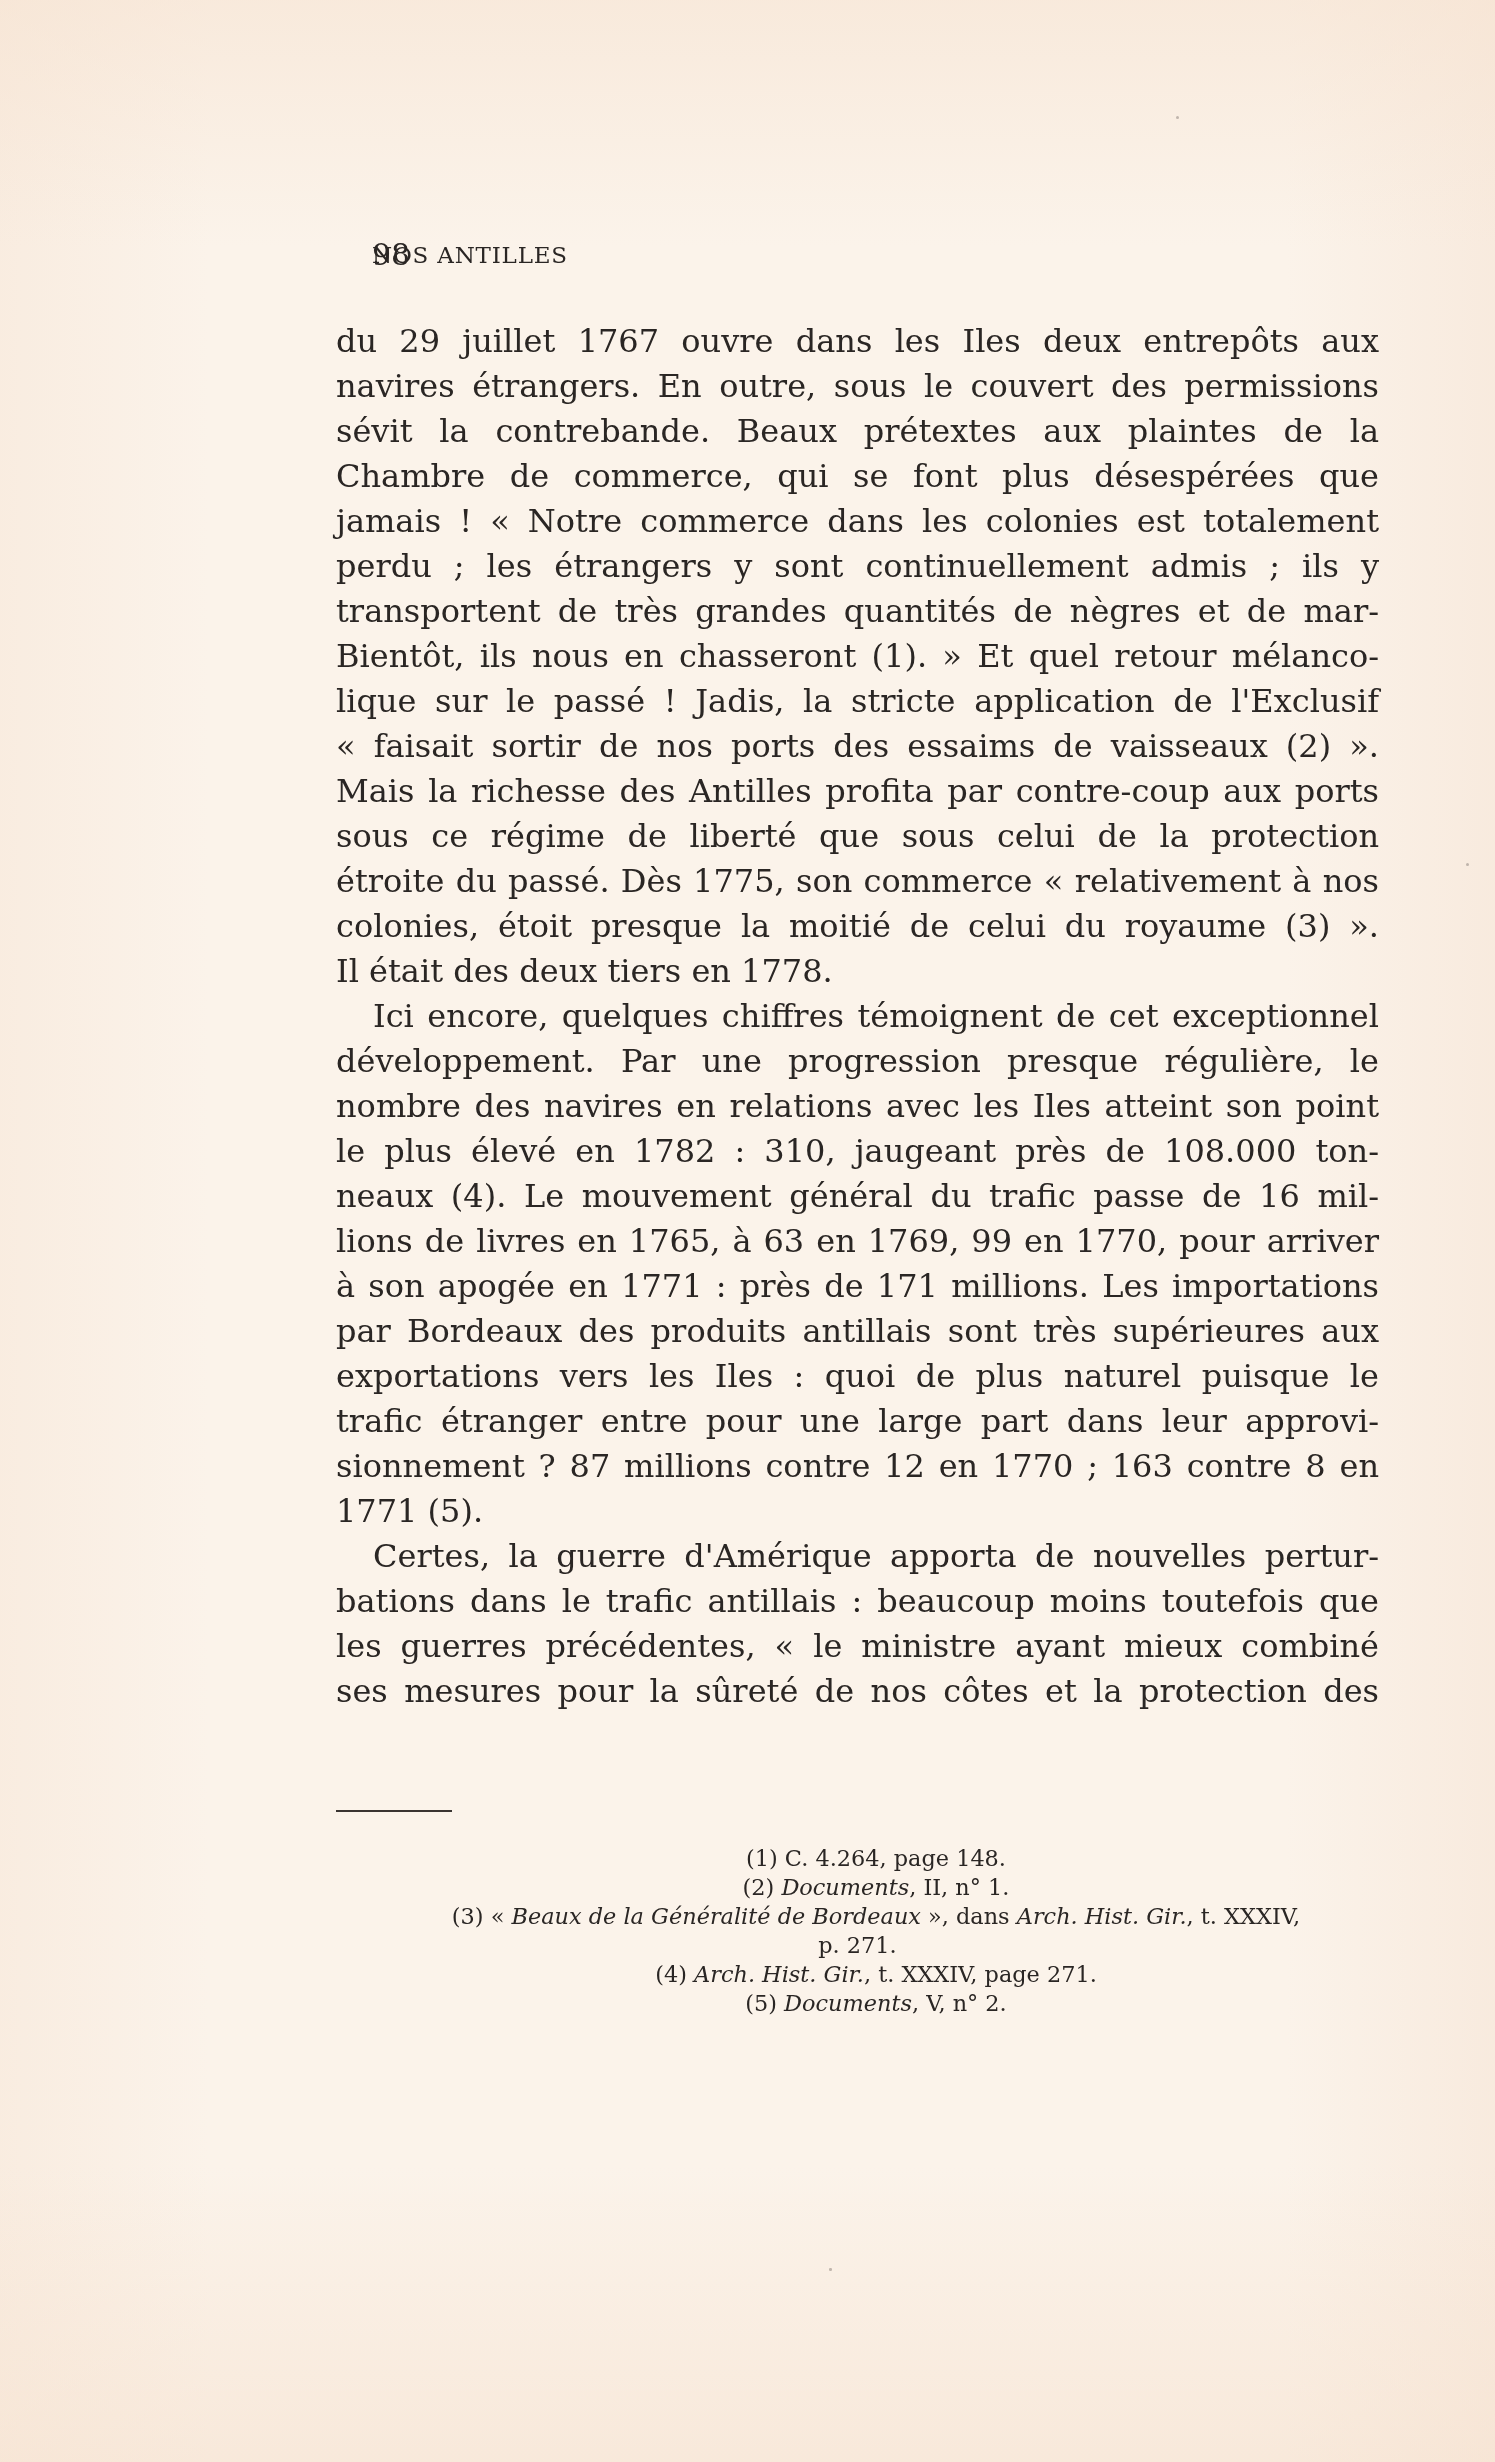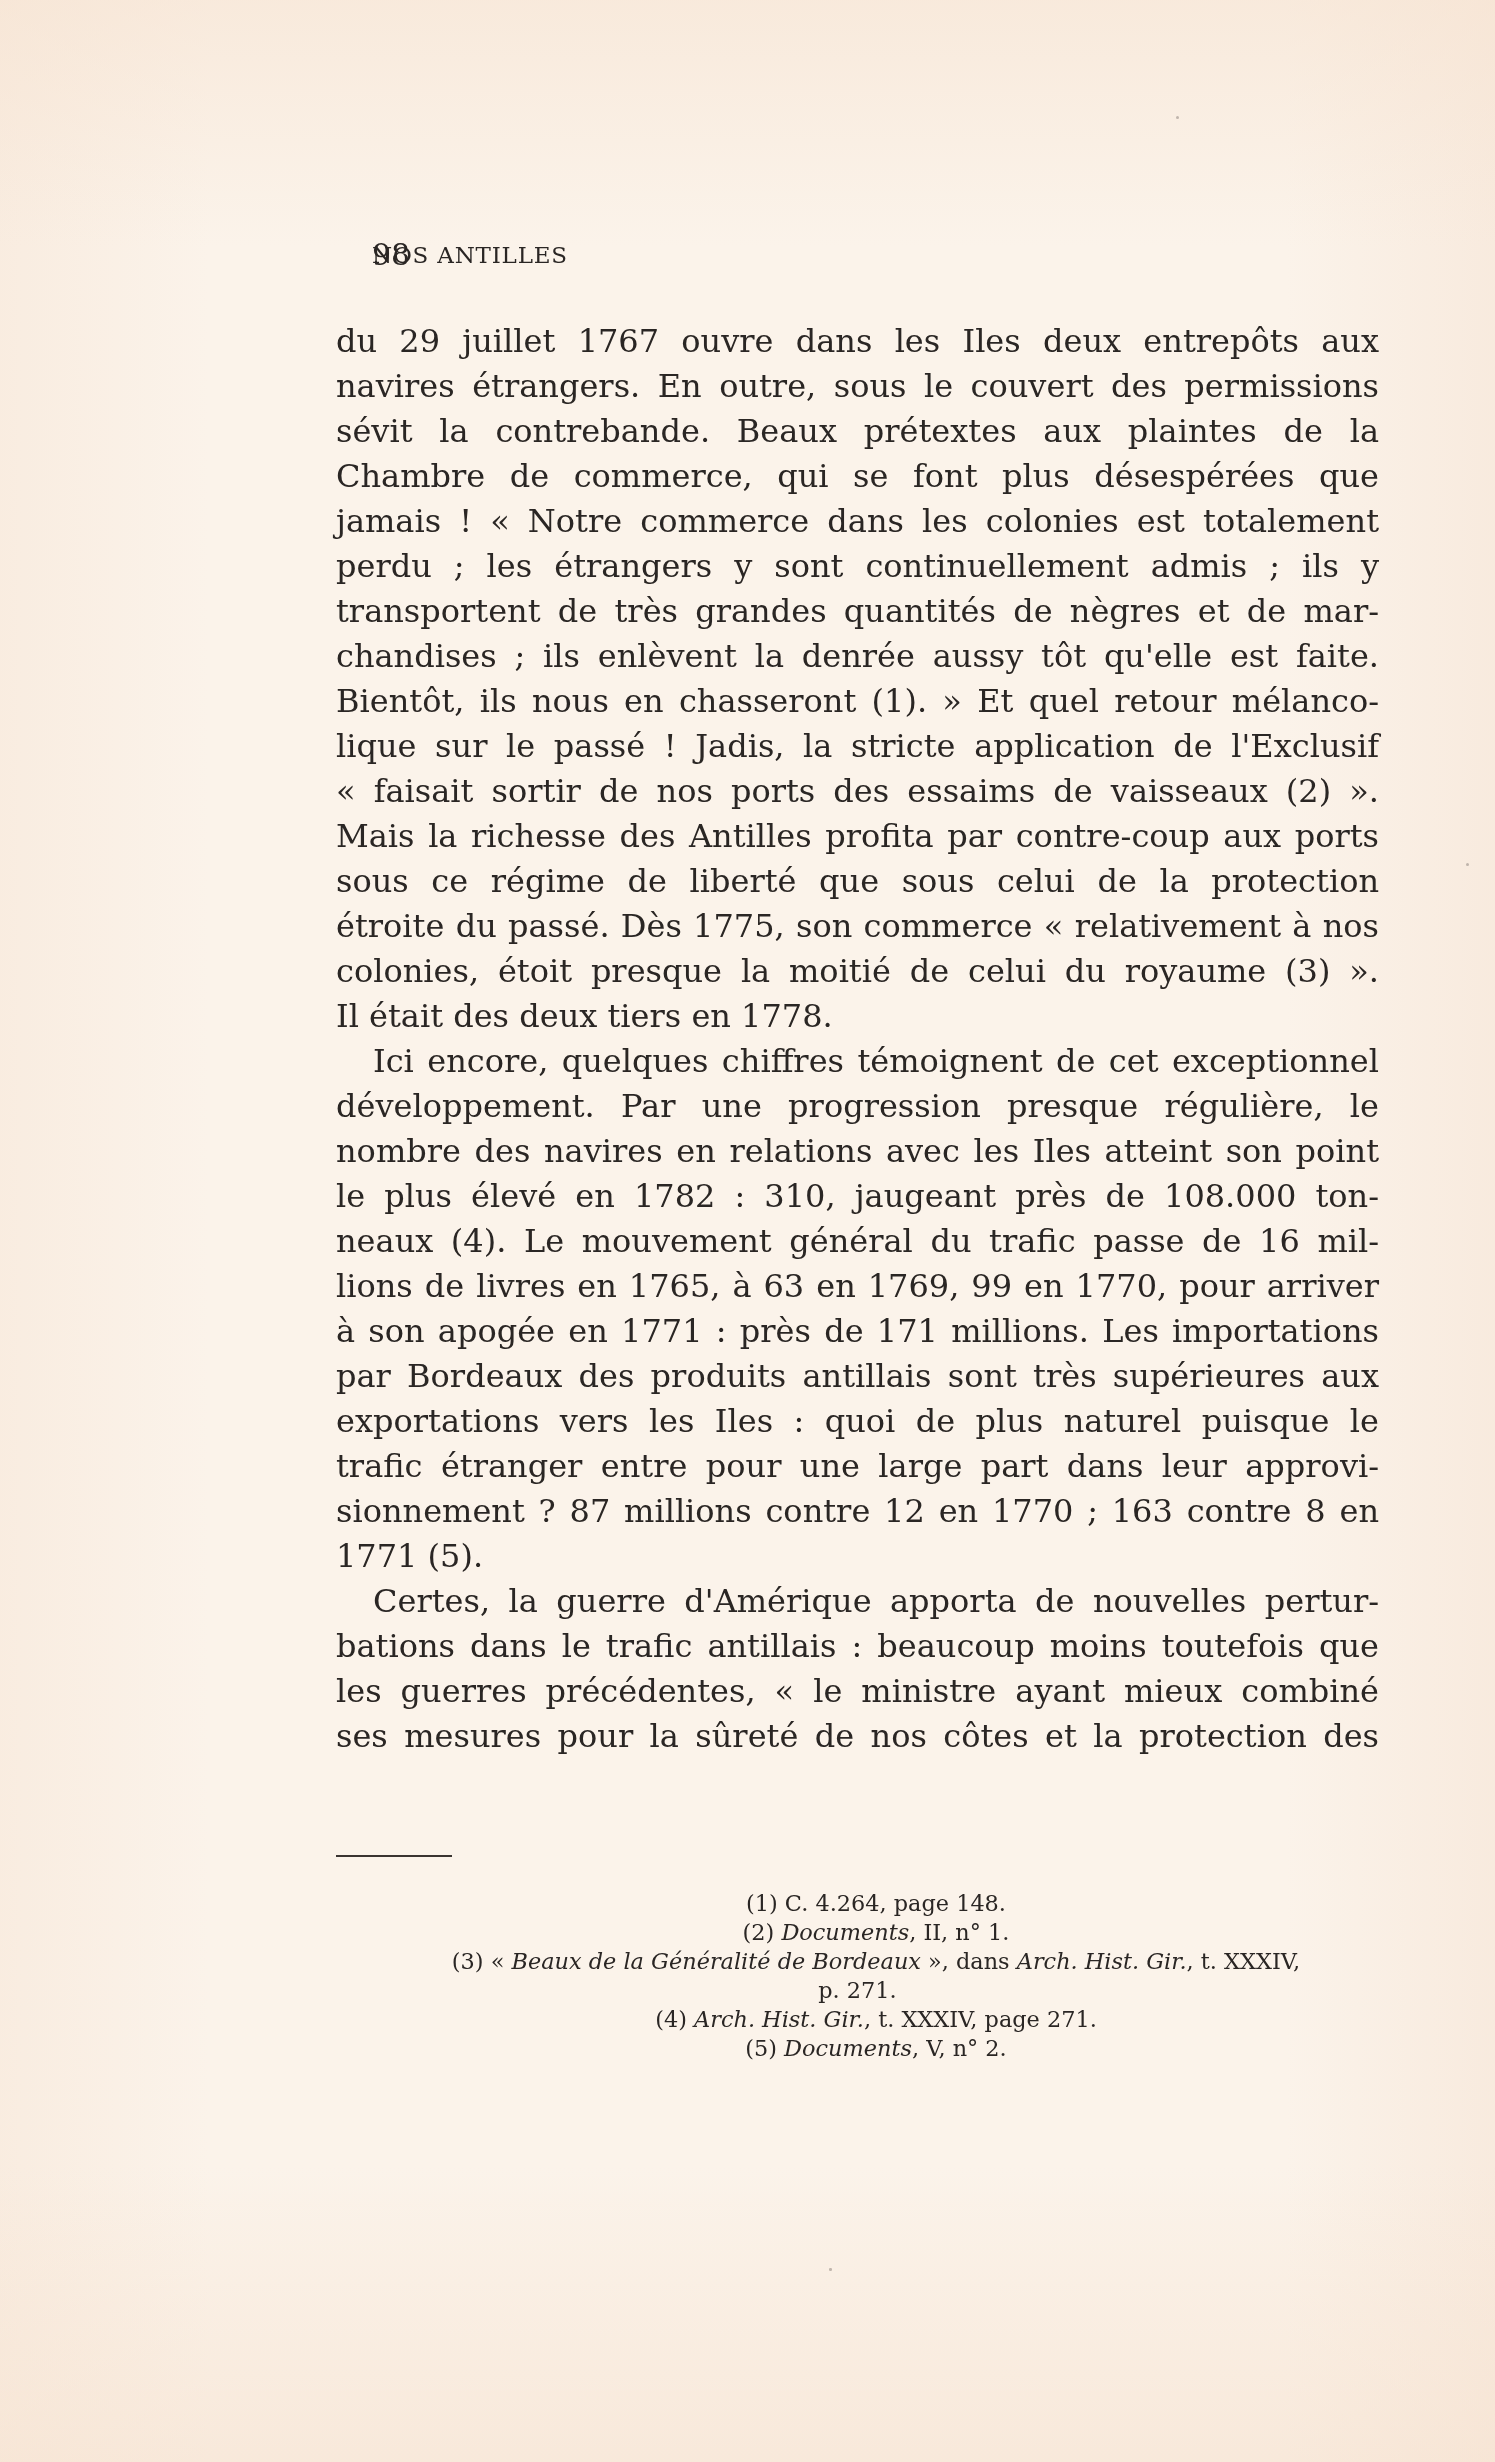--- a/index.html
+++ b/index.html
@@ -104,21 +104,20 @@
   </div>
 
   <div class="body-text">
     <span class="line">du 29 juillet 1767 ouvre dans les Iles deux entrepôts aux</span>
     <span class="line">navires étrangers. En outre, sous le couvert des permissions</span>
     <span class="line">sévit la contrebande. Beaux prétextes aux plaintes de la</span>
     <span class="line">Chambre de commerce, qui se font plus désespérées que</span>
     <span class="line">jamais ! « Notre commerce dans les colonies est totalement</span>
     <span class="line">perdu ; les étrangers y sont continuellement admis ; ils y</span>
     <span class="line">transportent de très grandes quantités de nègres et de mar-</span>
-    <span class="line">chandises ; ils enlèvent la denrée aussy tôt qu'elle est faite.</span>
     <span class="line">Bientôt, ils nous en chasseront (1). » Et quel retour mélanco-</span>
     <span class="line">lique sur le passé ! Jadis, la stricte application de l'Exclusif</span>
     <span class="line">« faisait sortir de nos ports des essaims de vaisseaux (2) ».</span>
     <span class="line">Mais la richesse des Antilles profita par contre-coup aux ports</span>
     <span class="line">sous ce régime de liberté que sous celui de la protection</span>
     <span class="line">étroite du passé. Dès 1775, son commerce « relativement à nos</span>
     <span class="line">colonies, étoit presque la moitié de celui du royaume (3) ».</span>
     <span class="line last">Il était des deux tiers en 1778.</span>
     <span class="line indent">Ici encore, quelques chiffres témoignent de cet exceptionnel</span>
     <span class="line">développement. Par une progression presque régulière, le</span>

